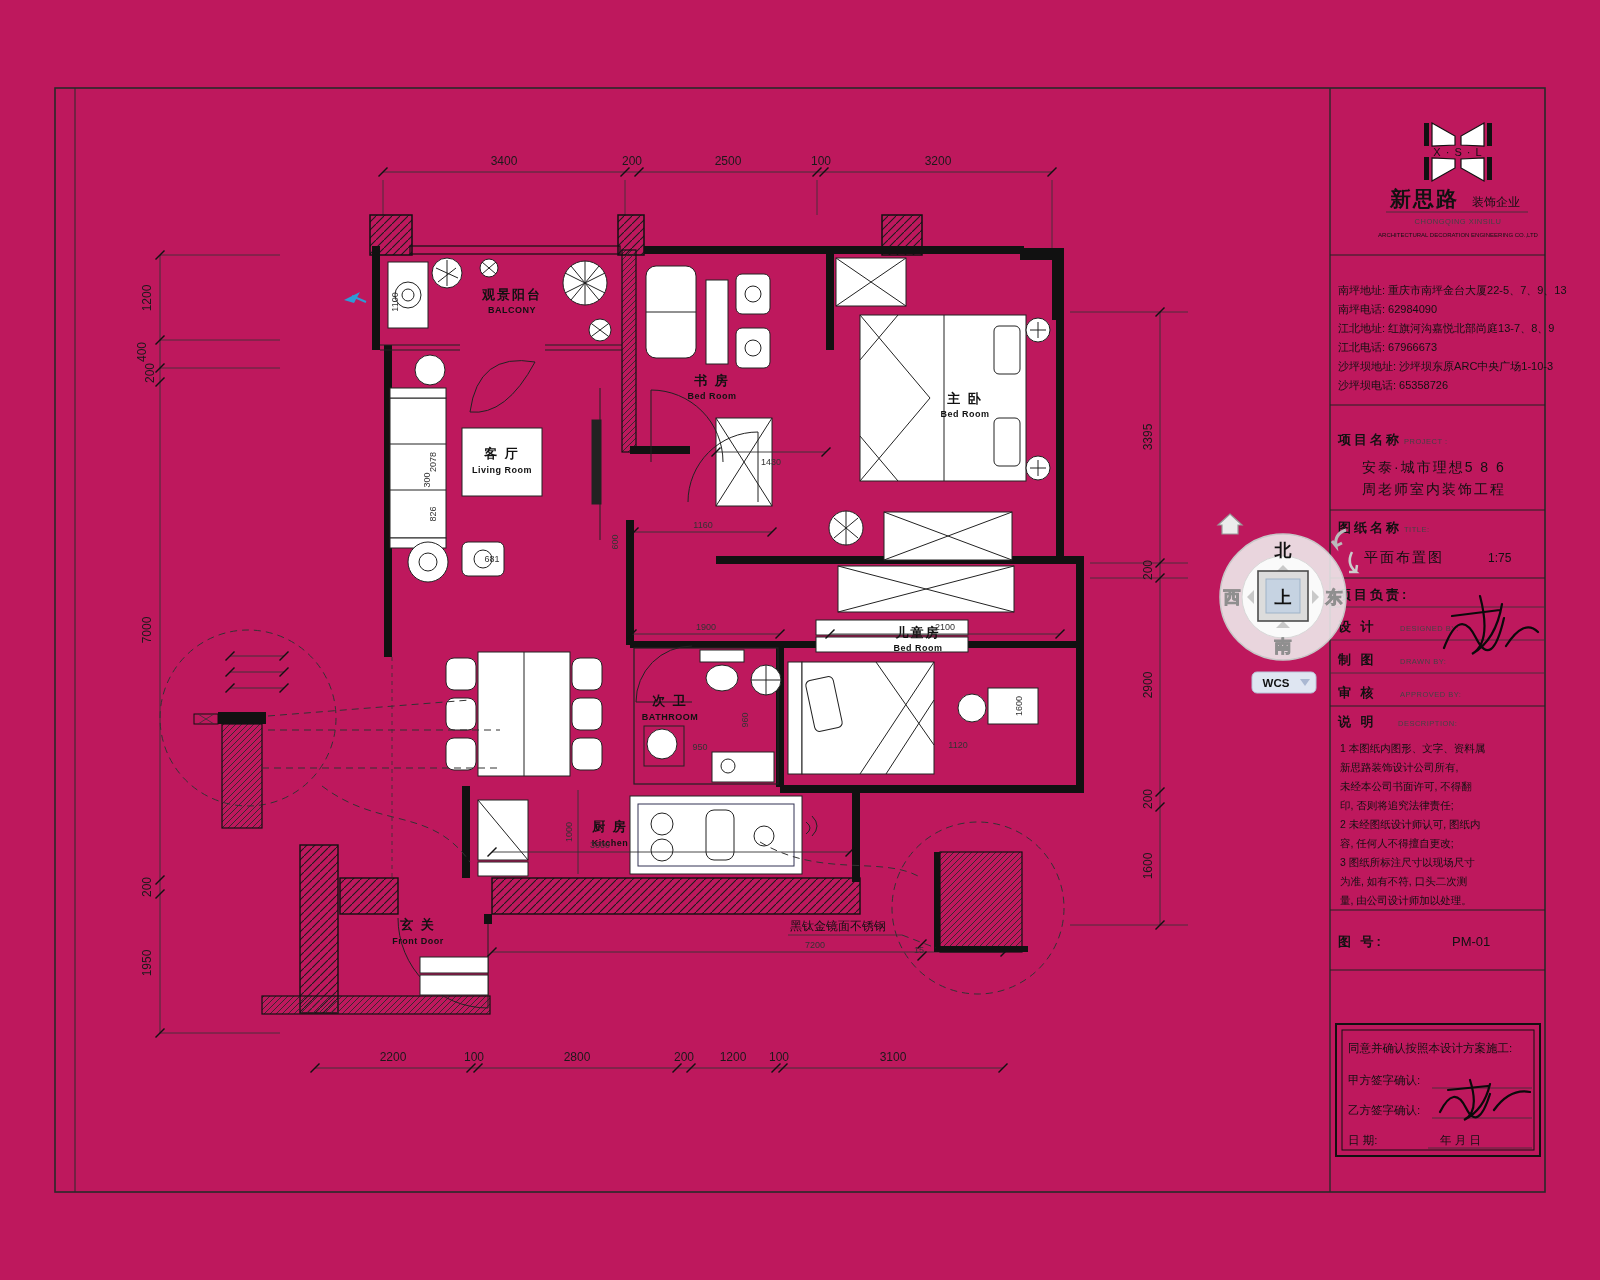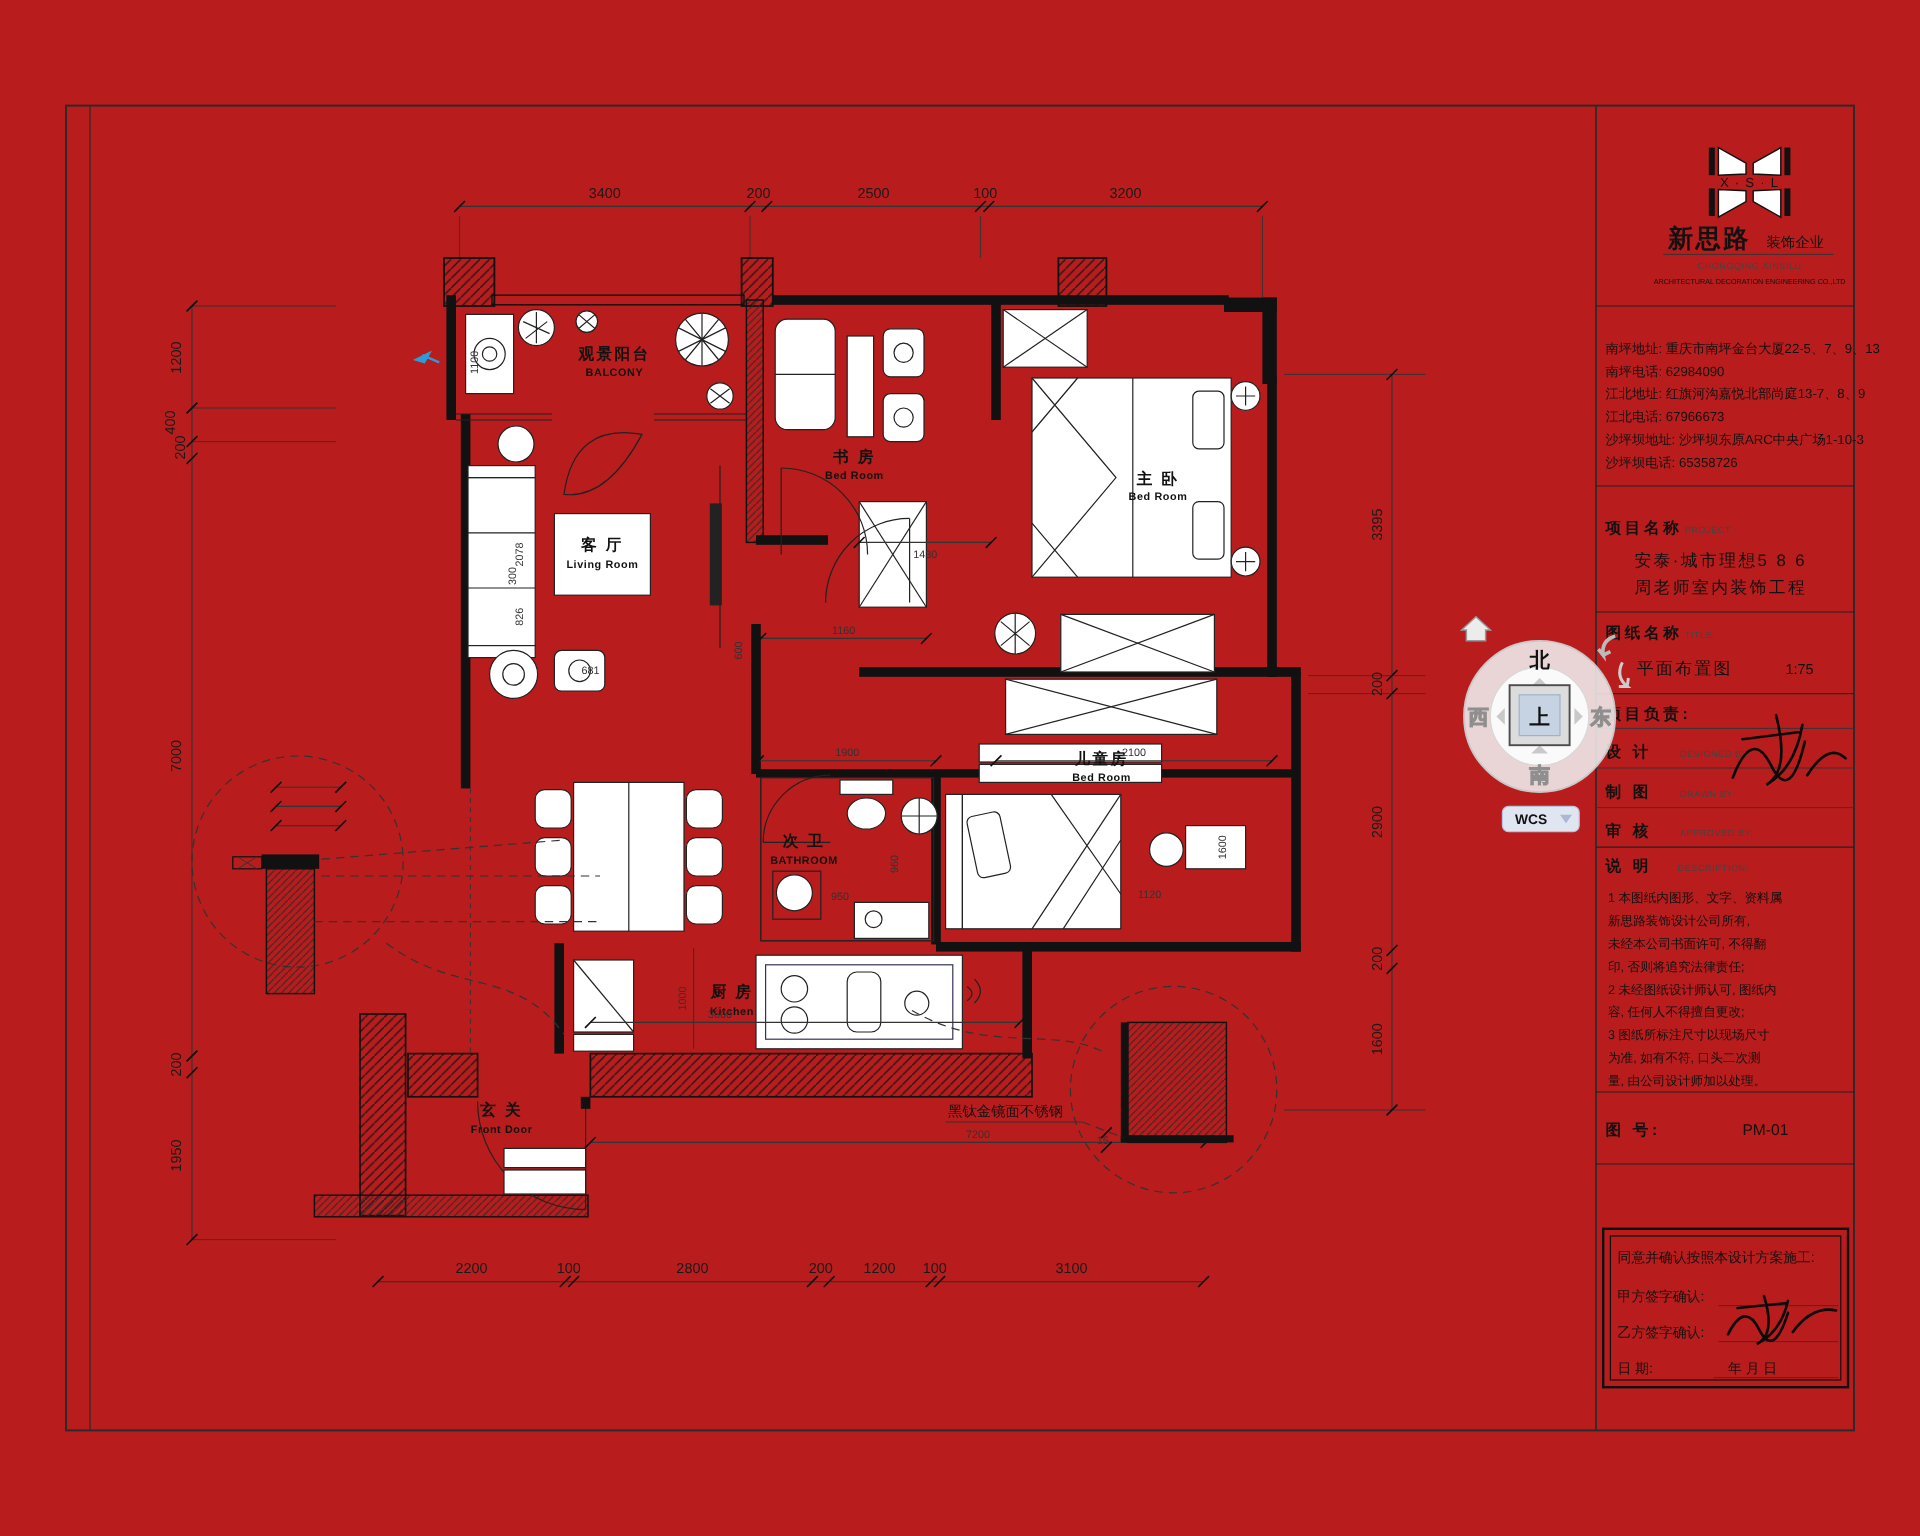--- a/index.html
+++ b/index.html
@@ -1,17 +1,17 @@
 <!DOCTYPE html>
 <html><head>
 <meta charset="utf-8">
 <style>
   html,body{margin:0;padding:0;background:#ffffff;width:1600px;height:1280px;overflow:hidden;
     font-family:"Liberation Sans","DejaVu Sans",sans-serif;}
-  #stage{position:relative;width:1600px;height:1280px;background:#b91c1c;}
+  #stage{position:relative;width:1600px;height:1280px;background:#be185d;}
   svg{position:absolute;left:0;top:0;}
   svg text{font-family:"Liberation Sans","DejaVu Sans",sans-serif;fill:#111;}
   .t-cn{font-size:13px;font-weight:bold;letter-spacing:2px;}
   .t-en{font-size:9px;font-weight:bold;letter-spacing:.5px;}
   .dim{font-size:12px;fill:#1a1a1a;}
   .dim-s{font-size:9px;fill:#333;}
   .tb-label{font-size:13px;font-weight:bold;letter-spacing:3px;}
   .tb-en{font-size:7.5px;fill:#444;letter-spacing:.5px;font-weight:normal;}
   .tb-line{font-size:11px;}
   .tb-note{font-size:10.5px;}

